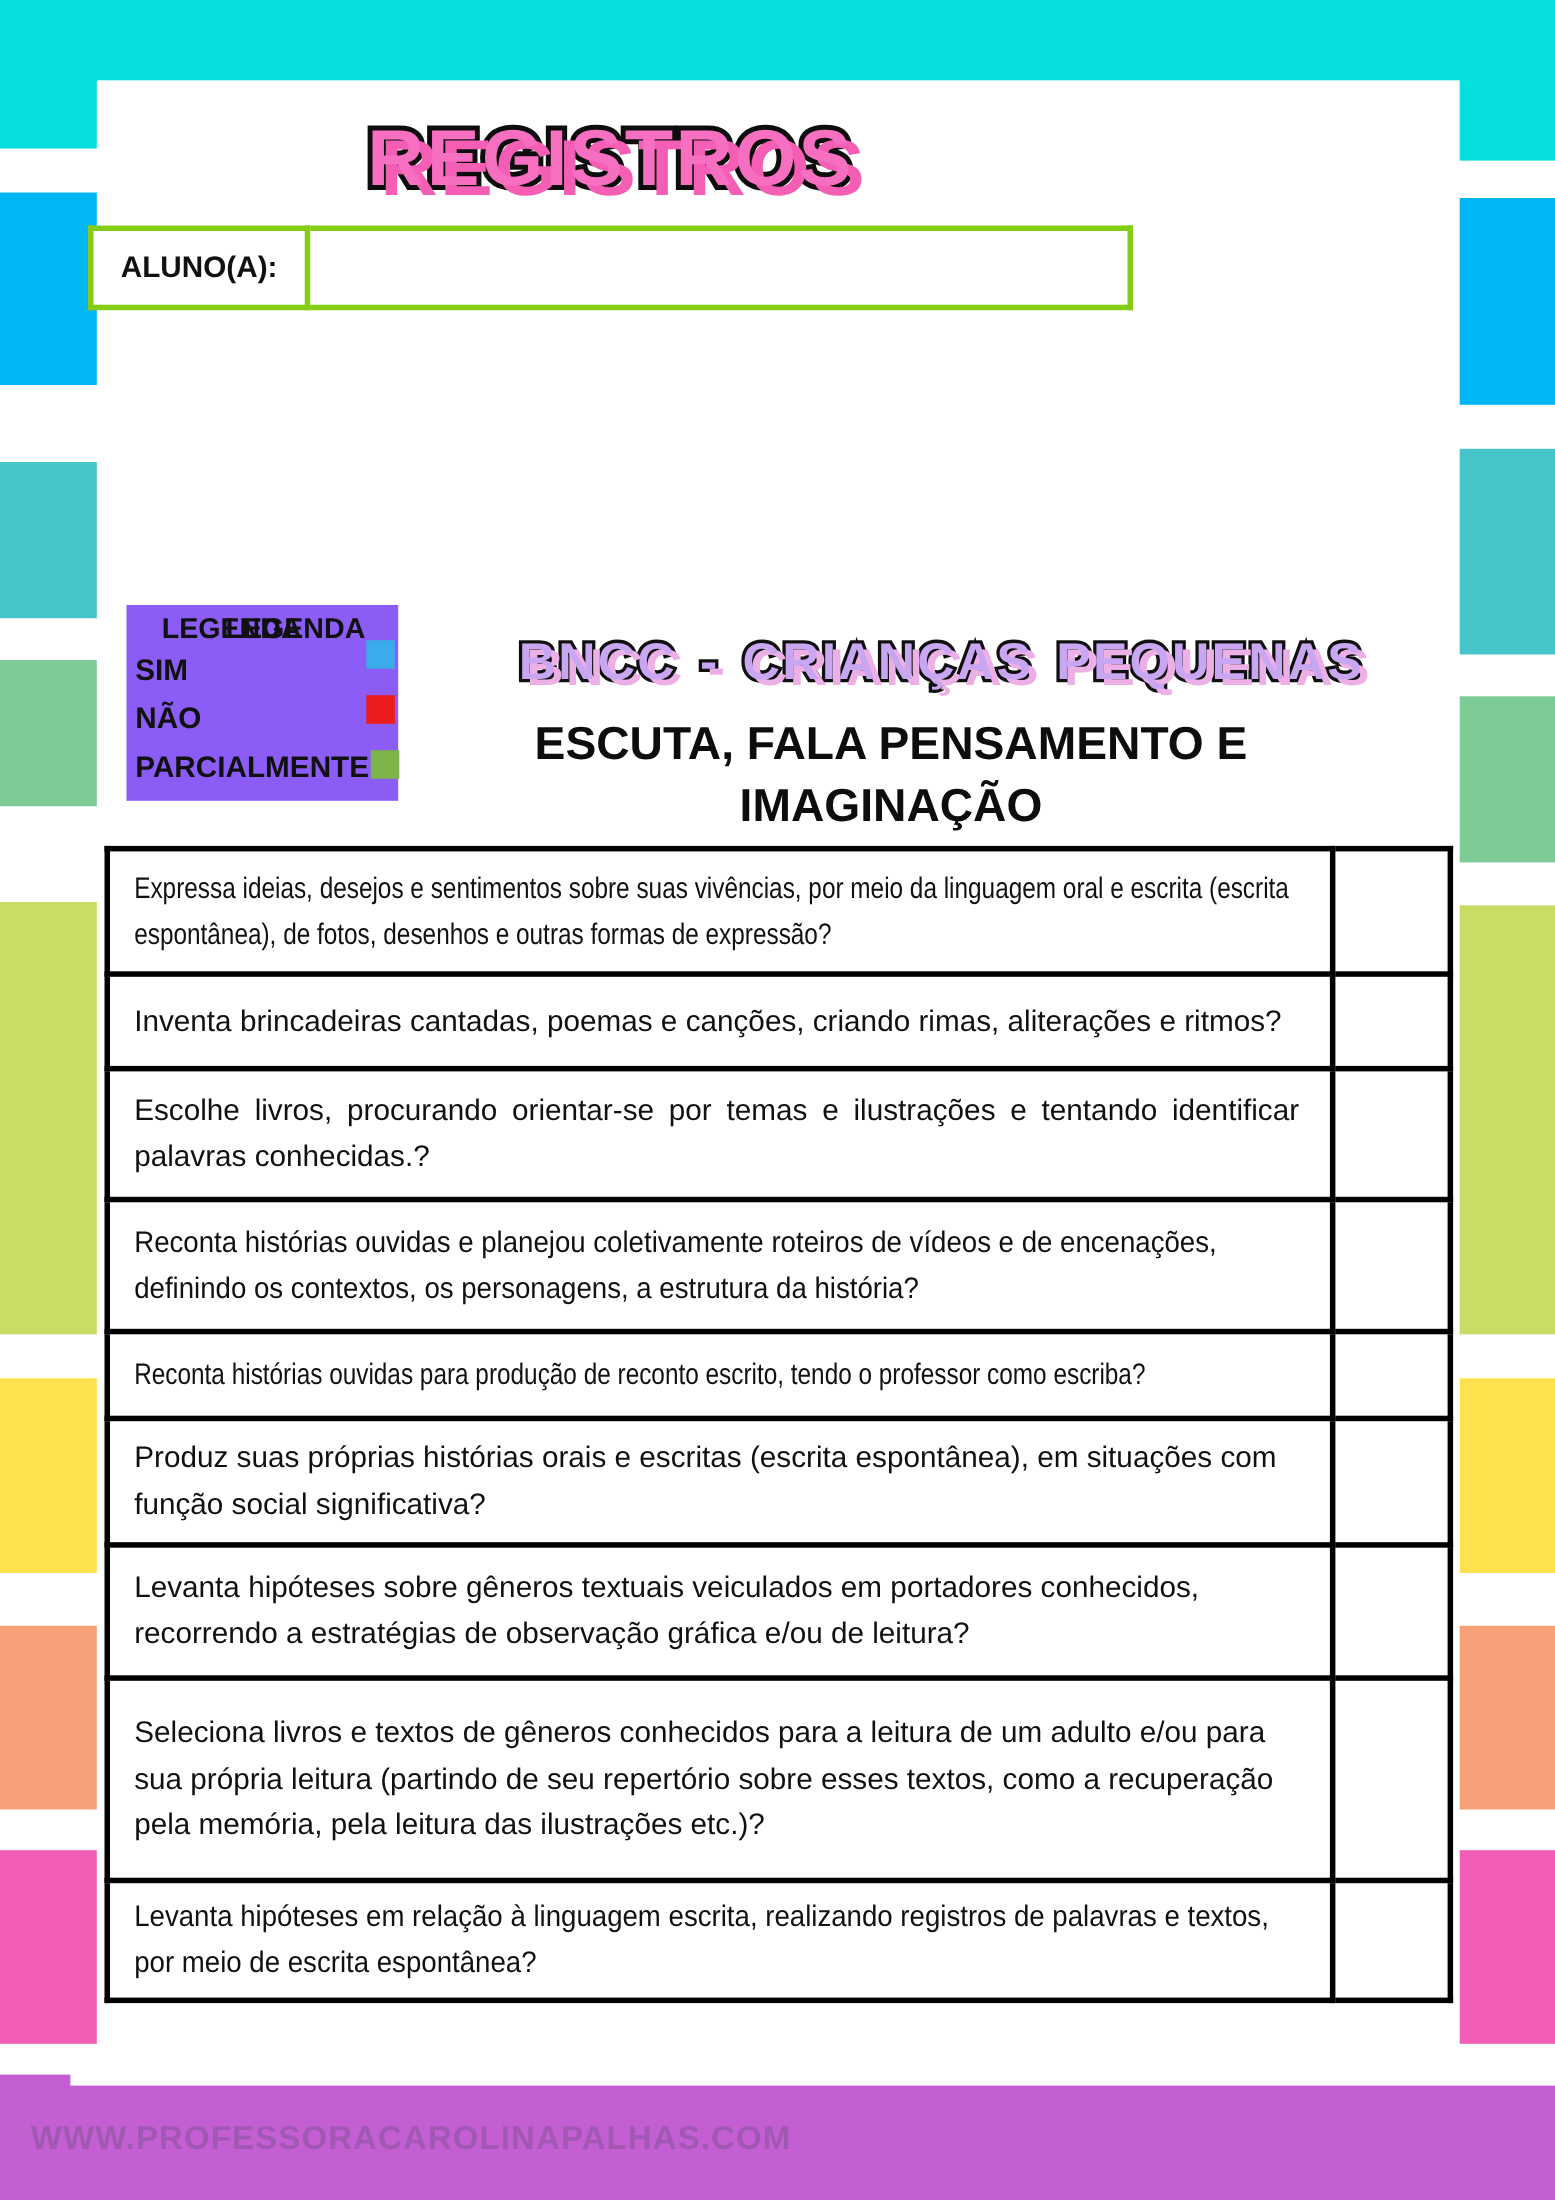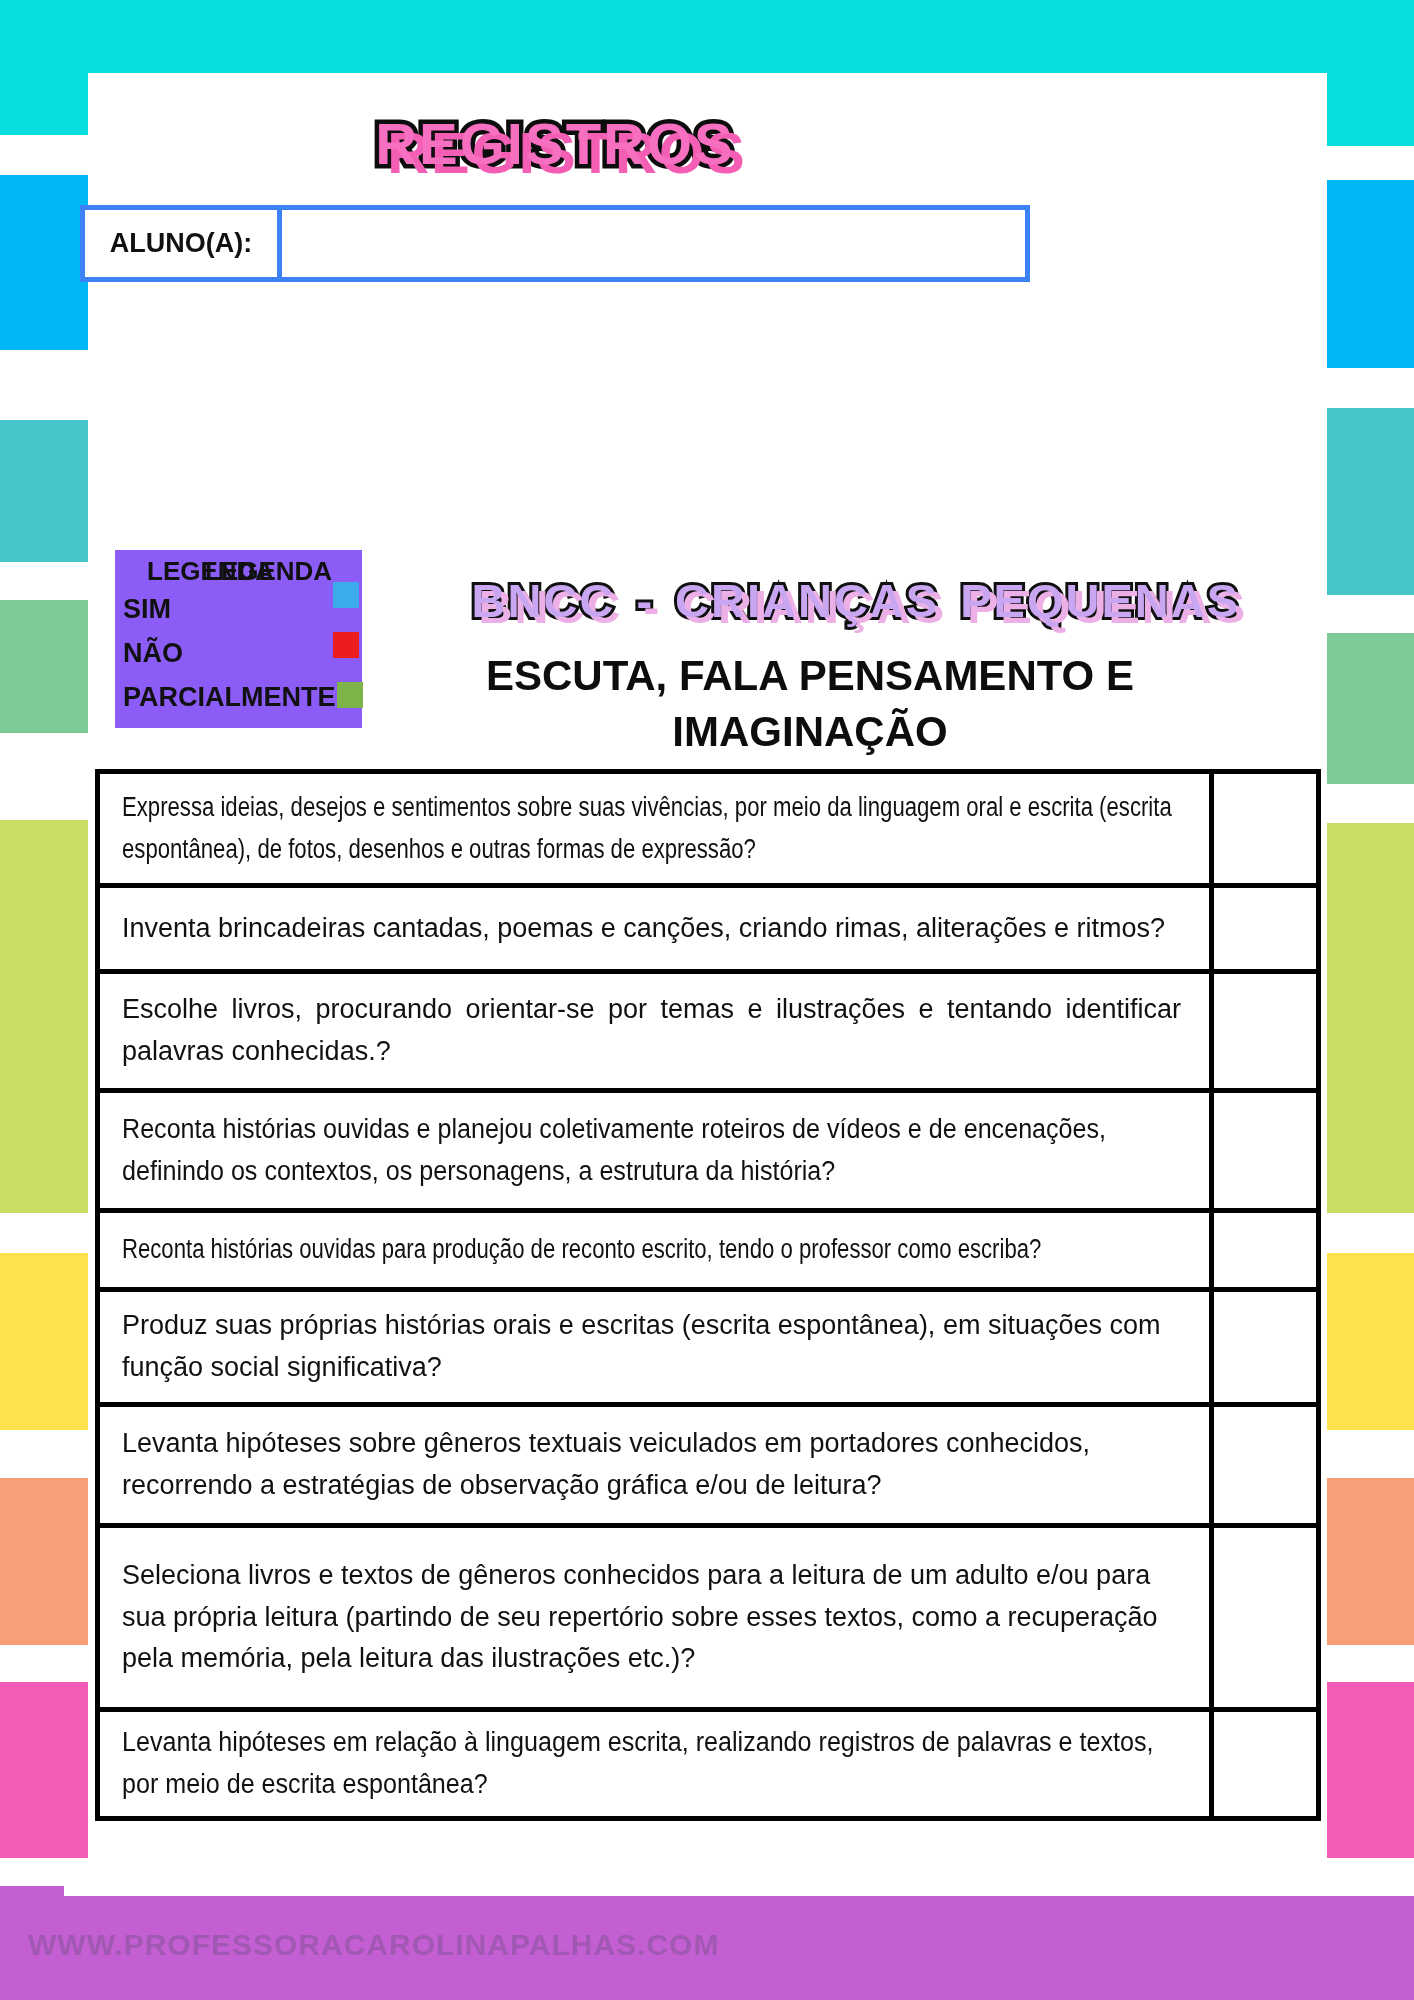--- a/index.html
+++ b/index.html
@@ -30,30 +30,30 @@
   .r-orange {left:1327px;top:1478px; width:87px;height:167px;background:#F6A077;}
   .r-pink   {left:1327px;top:1682px; width:87px;height:176px;background:#F15CB6;}
 
   
   .title-wrap{left:80px;top:92px;width:950px;height:110px;text-align:center;}
   .bubble{
     font-weight:900;letter-spacing:2px;display:inline-block;
     -webkit-text-stroke:9px #0d0d0d;paint-order:stroke fill;
   }
   .title-text{
-    font-size:58px;line-height:104px;color:#F76FC0;
+    font-size:72px;line-height:104px;color:#F76FC0;
     text-shadow:12px 9px 0 #f45fb5;
   }
 
   
   .hdr-tables{left:80px;top:205px;width:950px;}
   table.hdr{border-collapse:collapse;table-layout:fixed;width:950px;}
   table.hdr + table.hdr{margin-top:-5px;}
   table.hdr td{
-    border:5px solid #3b82f6;vertical-align:middle;background:#fff;
+    border:5px solid #84cc16;vertical-align:middle;background:#fff;
     font-weight:bold;font-size:27px;
   }
   td.c-center{text-align:center;}
   td.c-left{text-align:left;padding-left:12px;}
   .h-r1{height:72px;}.h-r2{height:70px;}.h-r3{height:74px;}
   .dn-label{font-size:26px;line-height:1.3;}
 
   
   .legend{left:115px;top:550px;width:247px;height:178px;background:#8b5cf6;}
   .legend .lg-title{position:absolute;top:6px;font-size:26px;font-weight:bold;}

